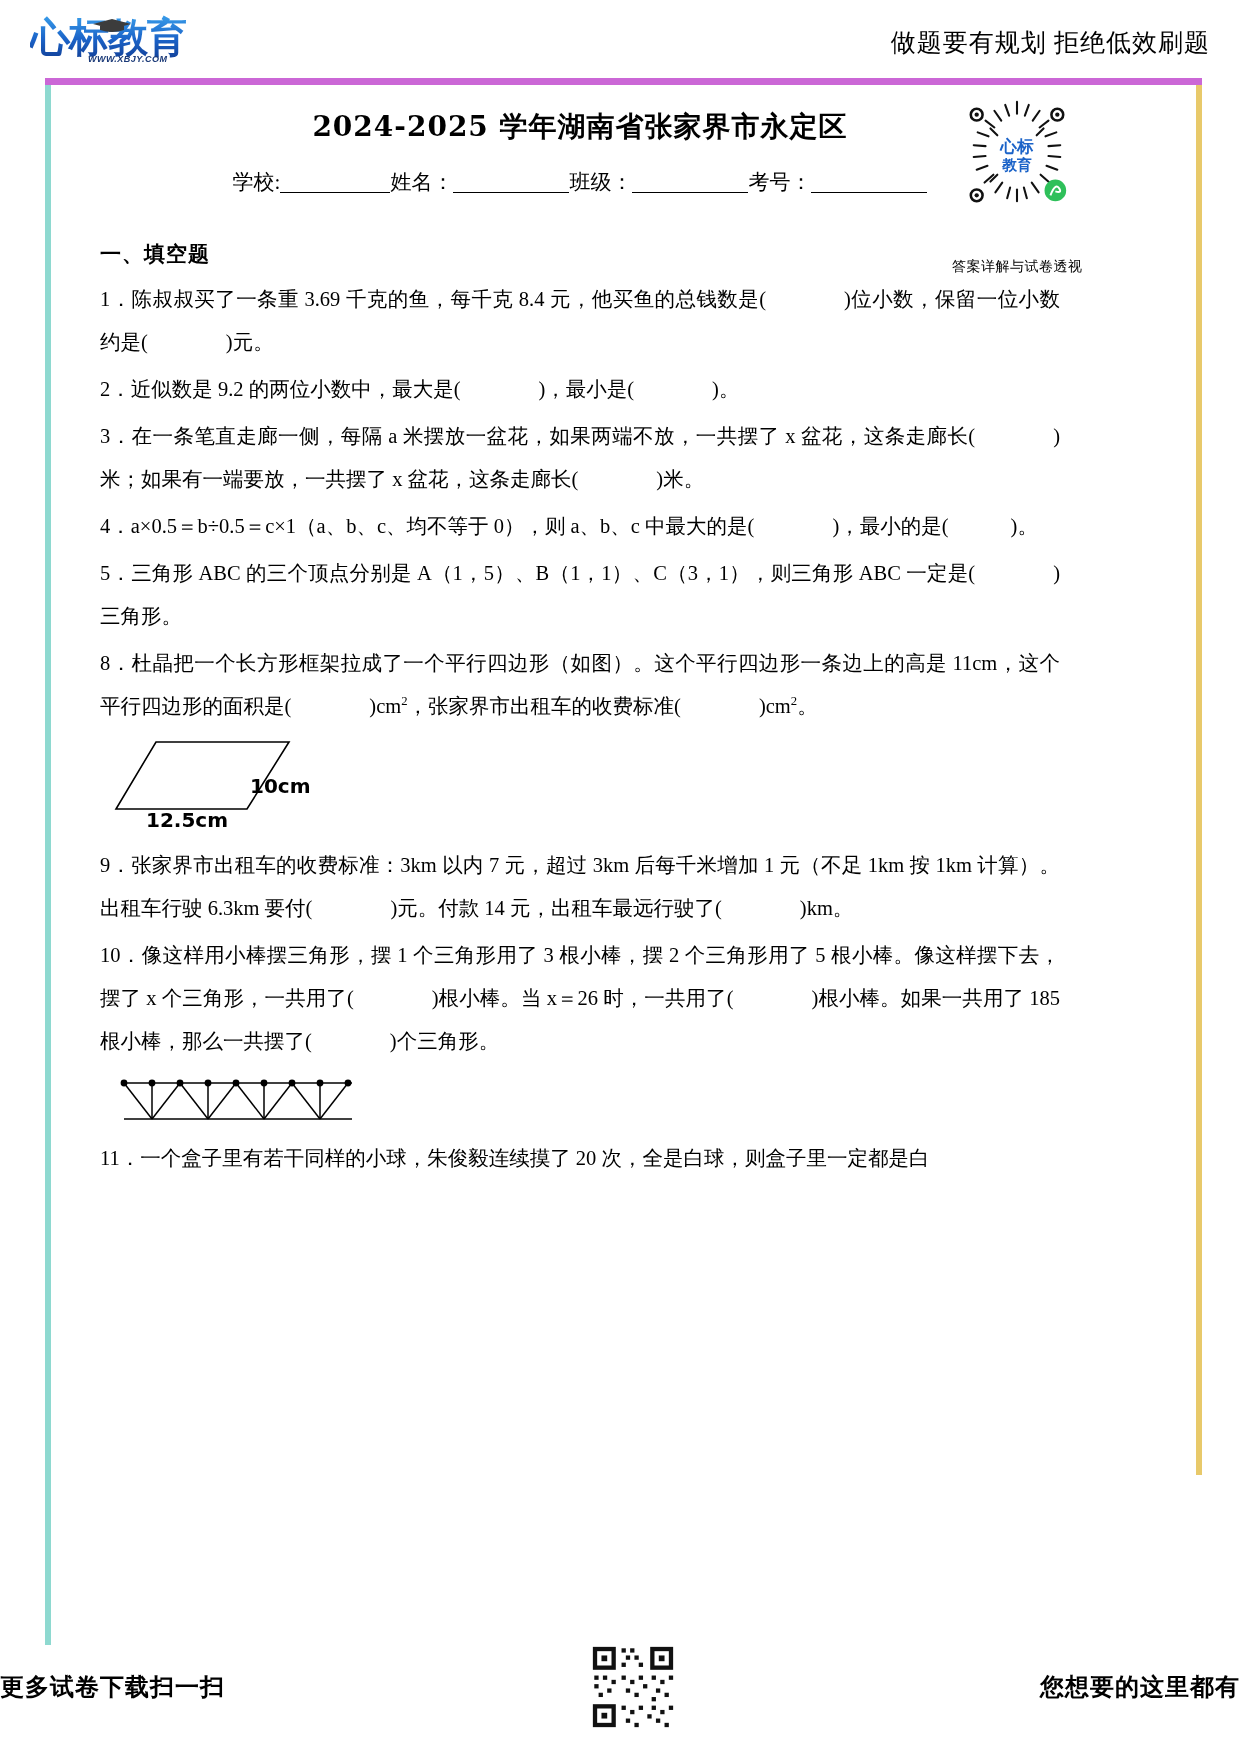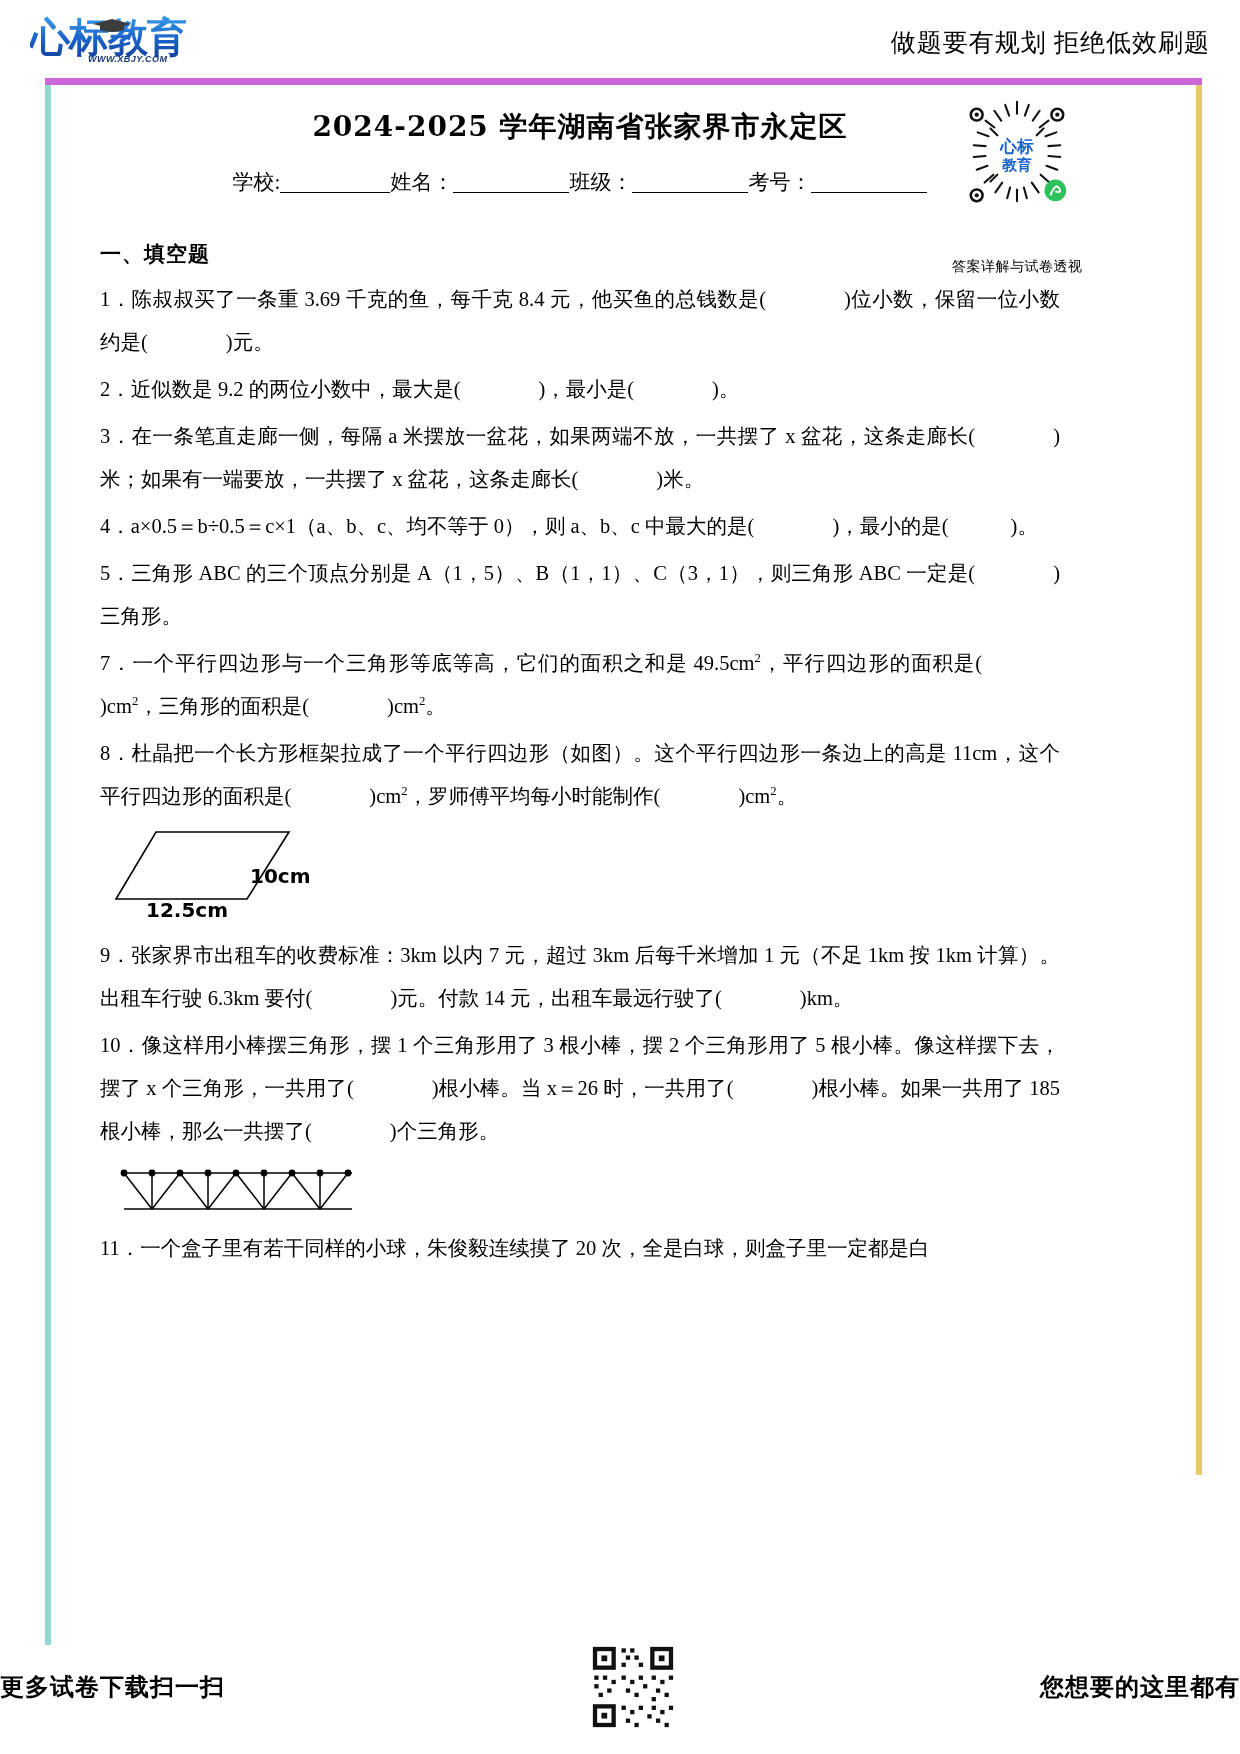--- a/index.html
+++ b/index.html
@@ -221,26 +221,23 @@
 
   <div class="q">
     <span>4．a×0.5＝b÷0.5＝c×1（a、b、c、均不等于 0），则 a、b、c 中最大的是(</span><span class="gap"></span><span>)，最小的是(</span><span class="gap-s"></span><span>)。</span>
   </div>
 
   <div class="q">
     <span>5．三角形 ABC 的三个顶点分别是 A（1，5）、B（1，1）、C（3，1），则三角形 ABC 一定是(</span><span class="gap"></span><span>)三角形。</span>
   </div>
 
 
-  <div class="q">
-    <span>7．一个平行四边形与一个三角形等底等高，它们的面积之和是 49.5cm</span><sup>2</sup><span>，平行四边形的面积是(</span><span class="gap"></span><span>)cm</span><sup>2</sup><span>，三角形的面积是(</span><span class="gap"></span><span>)cm</span><sup>2</sup><span>。</span>
-  </div>
-
-  <div class="q">
-    <span>8．杜晶把一个长方形框架拉成了一个平行四边形（如图）。这个平行四边形一条边上的高是 11cm，这个平行四边形的面积是(</span><span class="gap"></span><span>)cm</span><sup>2</sup><span>，罗师傅平均每小时能制作(</span><span class="gap"></span><span>)cm</span><sup>2</sup><span>。</span>
+
+  <div class="q">
+    <span>8．杜晶把一个长方形框架拉成了一个平行四边形（如图）。这个平行四边形一条边上的高是 11cm，这个平行四边形的面积是(</span><span class="gap"></span><span>)cm</span><sup>2</sup><span>，张家界市出租车的收费标准(</span><span class="gap"></span><span>)cm</span><sup>2</sup><span>。</span>
   </div>
 
   <div class="fig-para">
     <svg width="230" height="95" viewBox="0 0 230 95">
       <polygon points="42,8 175,8 133,75 2,75" fill="none" stroke="#000" stroke-width="1.6"></polygon>
     </svg>
     <div class="lbl lbl-10">10cm</div>
     <div class="lbl lbl-125">12.5cm</div>
   </div>
 

